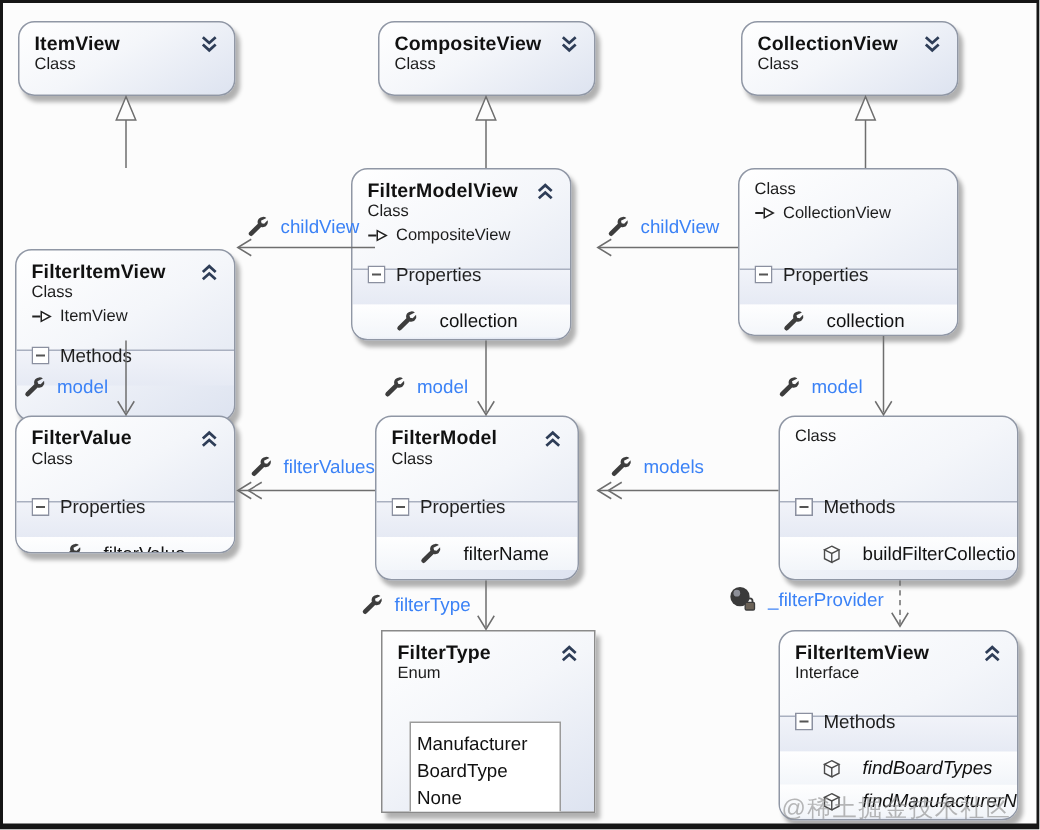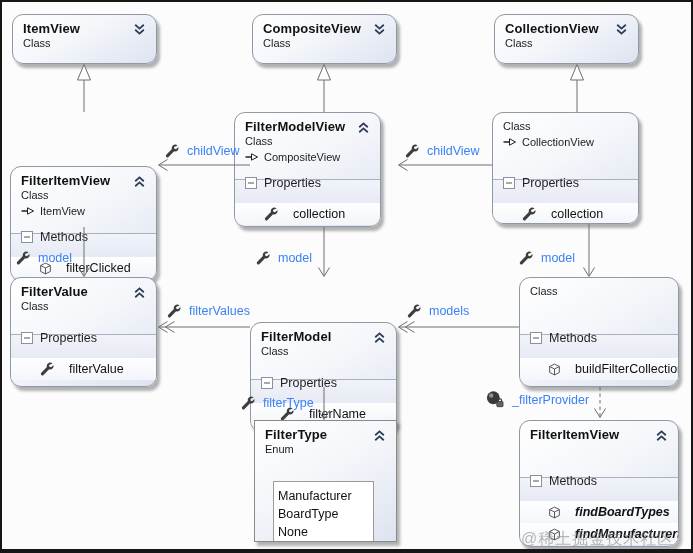--- a/index.html
+++ b/index.html
@@ -37,35 +37,35 @@
     display:flex;align-items:center;gap:7px;
     font-size:12.5px;color:#1f1f1f;height:21px;
   }
   .member{
     padding:3px 8px 3px 28px;
     display:flex;align-items:center;gap:14px;
     font-size:12.5px;
     background:linear-gradient(rgba(255,255,255,.95),rgba(243,246,250,.9));
     height:22px;
   }
-  .member.italic span{font-style:italic;font-weight:bold;}
+  .member.italic span{font-style:italic;}
   .enum-list{
     margin:4px 22px 0 18px;
     border:1px solid #9b9b9b;background:#fff;
     padding:5px 4px;font-size:12.5px;line-height:18px;
   }
   
   .b-itemView{left:10px;top:12px;width:145px;height:50px;}
   .b-compositeView{left:250px;top:12px;width:145px;height:50px;}
   .b-collectionView{left:492px;top:12px;width:145px;height:50px;}
   .b-filterItemView{left:8px;top:124px;width:147px;height:115px;margin-top:40px;}
   .b-filterModelView{left:232px;top:110px;width:147px;height:115px;}
   .b-filterCollectionView{left:490px;top:110px;width:147px;height:112px;}
-  .b-filterValue{left:8px;top:275px;width:147px;height:110px;}
-  .b-filterModel{left:248px;top:275px;width:147px;height:110px;margin-top:45px;}
+  .b-filterValue{left:8px;top:275px;width:147px;height:92px;}
+  .b-filterModel{left:248px;top:275px;width:136px;height:110px;}
   .b-filterCollection{left:517px;top:275px;width:160px;height:110px;}
   .b-filterType{left:252px;top:418px;width:143px;height:122px;}
   .b-iFilterProvider{left:517px;top:418px;width:160px;height:127px;}
   
   svg.overlay{position:absolute;left:0;top:0;pointer-events:none;z-index:6;}
   svg.overlay line,svg.overlay polyline{stroke:#6e6e6e;stroke-width:1;fill:none;}
   svg.overlay .tri{fill:#fdfdfd;stroke:#6e6e6e;stroke-width:1;}
   svg.overlay .dash{stroke-dasharray:3.5,3;}
   
   .assoc-label{
@@ -171,26 +171,20 @@
           </svg>
         <span>ItemView</span>
       </div>
     </div>
     <div class="section">
       <svg class="ic12" viewBox="0 0 12 12">
           <use href="#ic-minusbox"></use>
         </svg>
       <span>Methods</span>
     </div>
-    <div class="member">
-      <svg class="ic13" viewBox="0 0 14 14">
-          <use href="#ic-cube"></use>
-        </svg>
-      <span>filterClicked</span>
-    </div>
   </div>
 
   <div class="box b-filterModelView">
     <div class="hdr h-base">
       <div class="title-row">
         <span class="title">FilterModelView</span>
         <svg class="chev" viewBox="0 0 14 12">
             <use href="#ic-chev-up"></use>
           </svg>
       </div>
@@ -324,20 +318,21 @@
   </div>
 
   <div class="box b-iFilterProvider">
     <div class="hdr h-plain">
       <div class="title-row">
         <span class="title">FilterItemView</span>
         <svg class="chev" viewBox="0 0 14 12">
             <use href="#ic-chev-up"></use>
           </svg>
       </div>
+      <div class="kind">Interface</div>
     </div>
     <div class="section">
       <svg class="ic12" viewBox="0 0 12 12">
           <use href="#ic-minusbox"></use>
         </svg>
       <span>Methods</span>
     </div>
     <div class="member italic">
       <svg class="ic13" viewBox="0 0 14 14">
           <use href="#ic-cube"></use>

